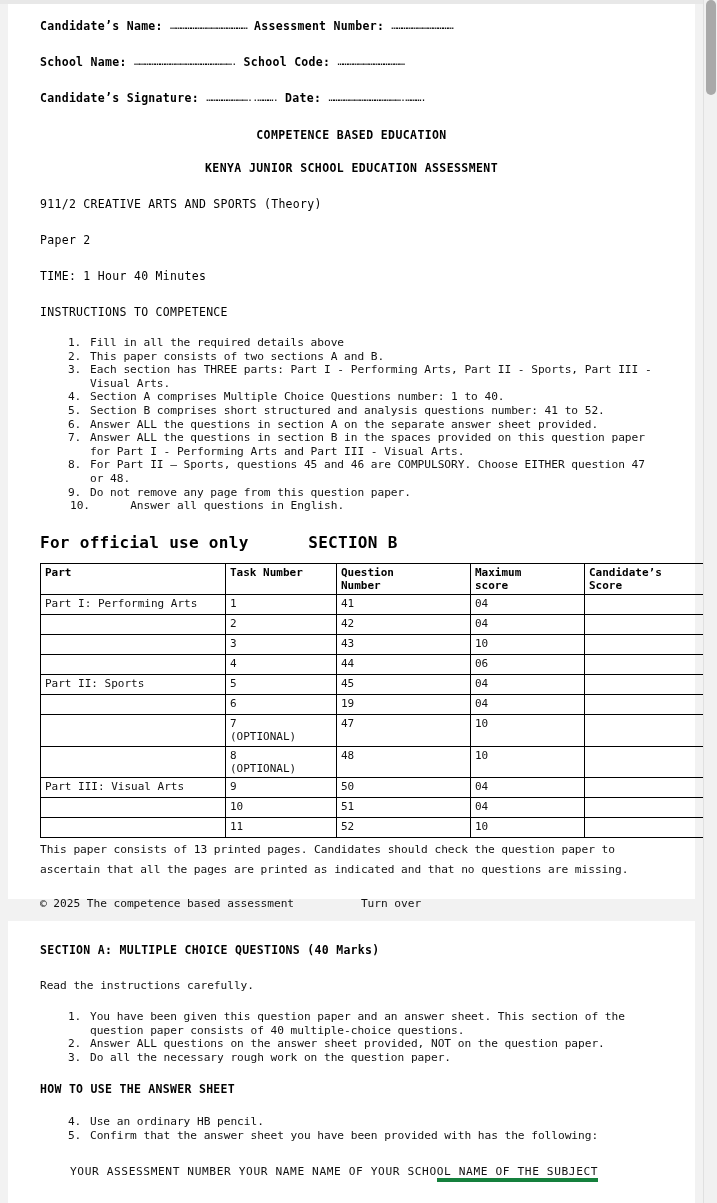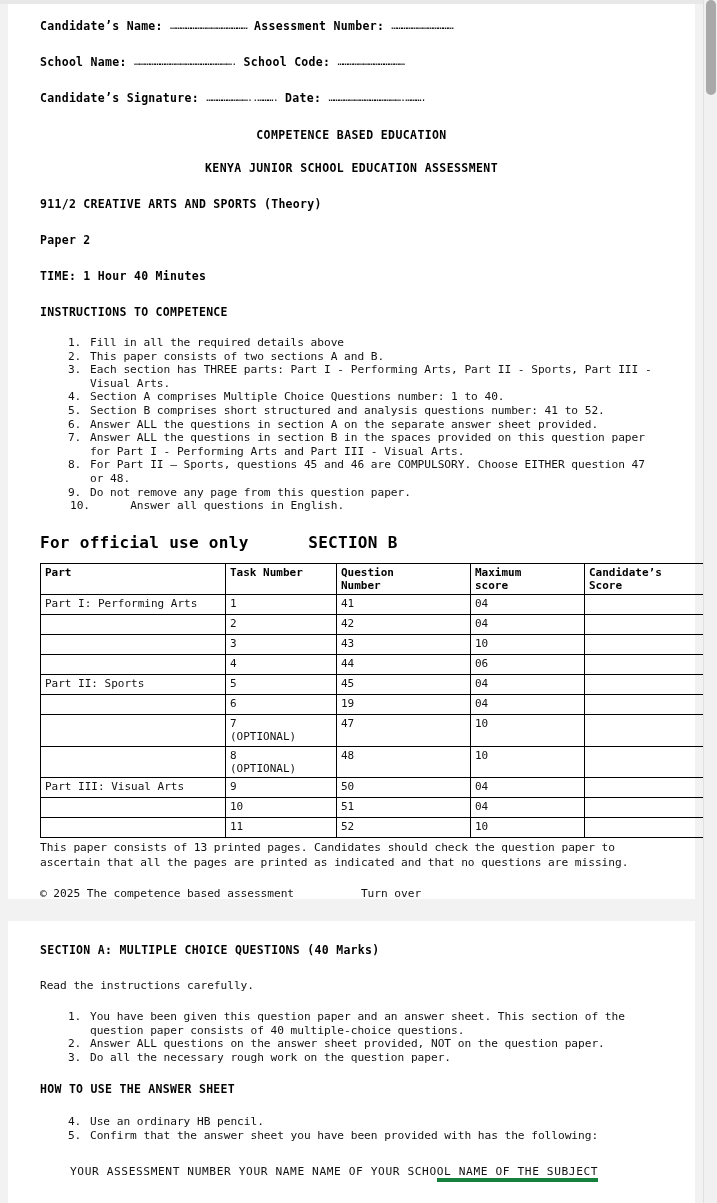--- a/index.html
+++ b/index.html
@@ -58,21 +58,21 @@
     text-align: center;
     font-size: 11.5px;
     font-weight: bold;
     letter-spacing: 0.4px;
     margin: 0 0 19px 0;
   }
   .ctr.second { margin-bottom: 22px; }
 
   .lbl {
     font-size: 11.5px;
-    font-weight: bold;
+    font-weight: normal;
     letter-spacing: 0.3px;
     margin: 12px 0 22px 0;
   }
   .lbl.tight { margin-bottom: 17px; }
 
   ol.inst {
     margin: 0 0 0 0;
     padding-left: 48px;
     font-size: 11.2px;
     line-height: 13.6px;
@@ -118,21 +118,21 @@
     border-radius: 7px;
   }
   .c1 { width: 176px; }
   .c2 { width: 102px; }
   .c3 { width: 125px; }
   .c4 { width: 105px; }
   .c5 { width: 139px; }
 
   .note {
     font-size: 11.2px;
-    line-height: 15px;
+    line-height: 20px;
     color: #111;
     margin: 2px 0 0 0;
     letter-spacing: -0.05px;
   }
   .copyright {
     font-size: 11.2px;
     color: #111;
     margin: 17px 0 0 0;
     letter-spacing: -0.05px;
     white-space: pre;

